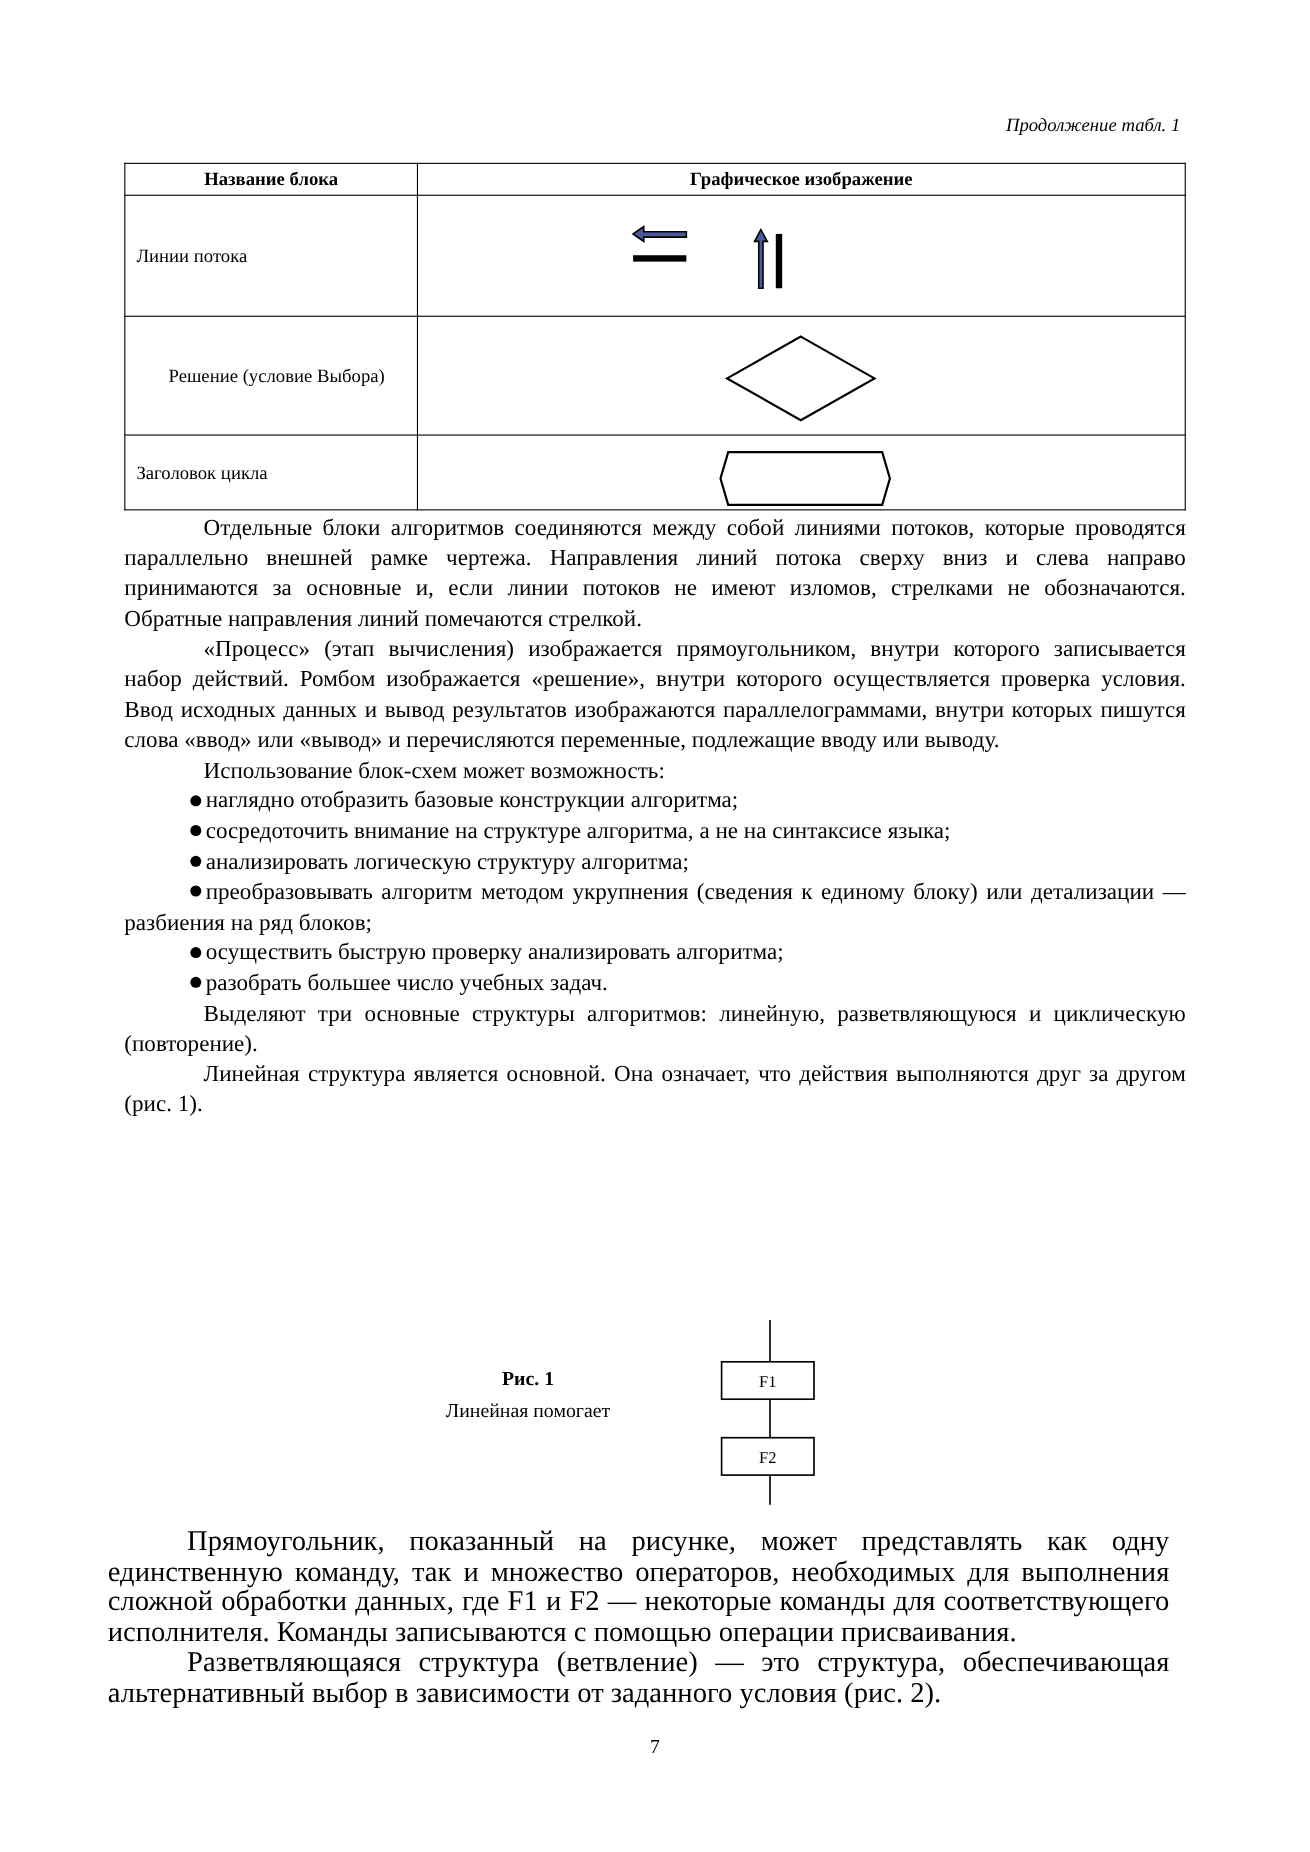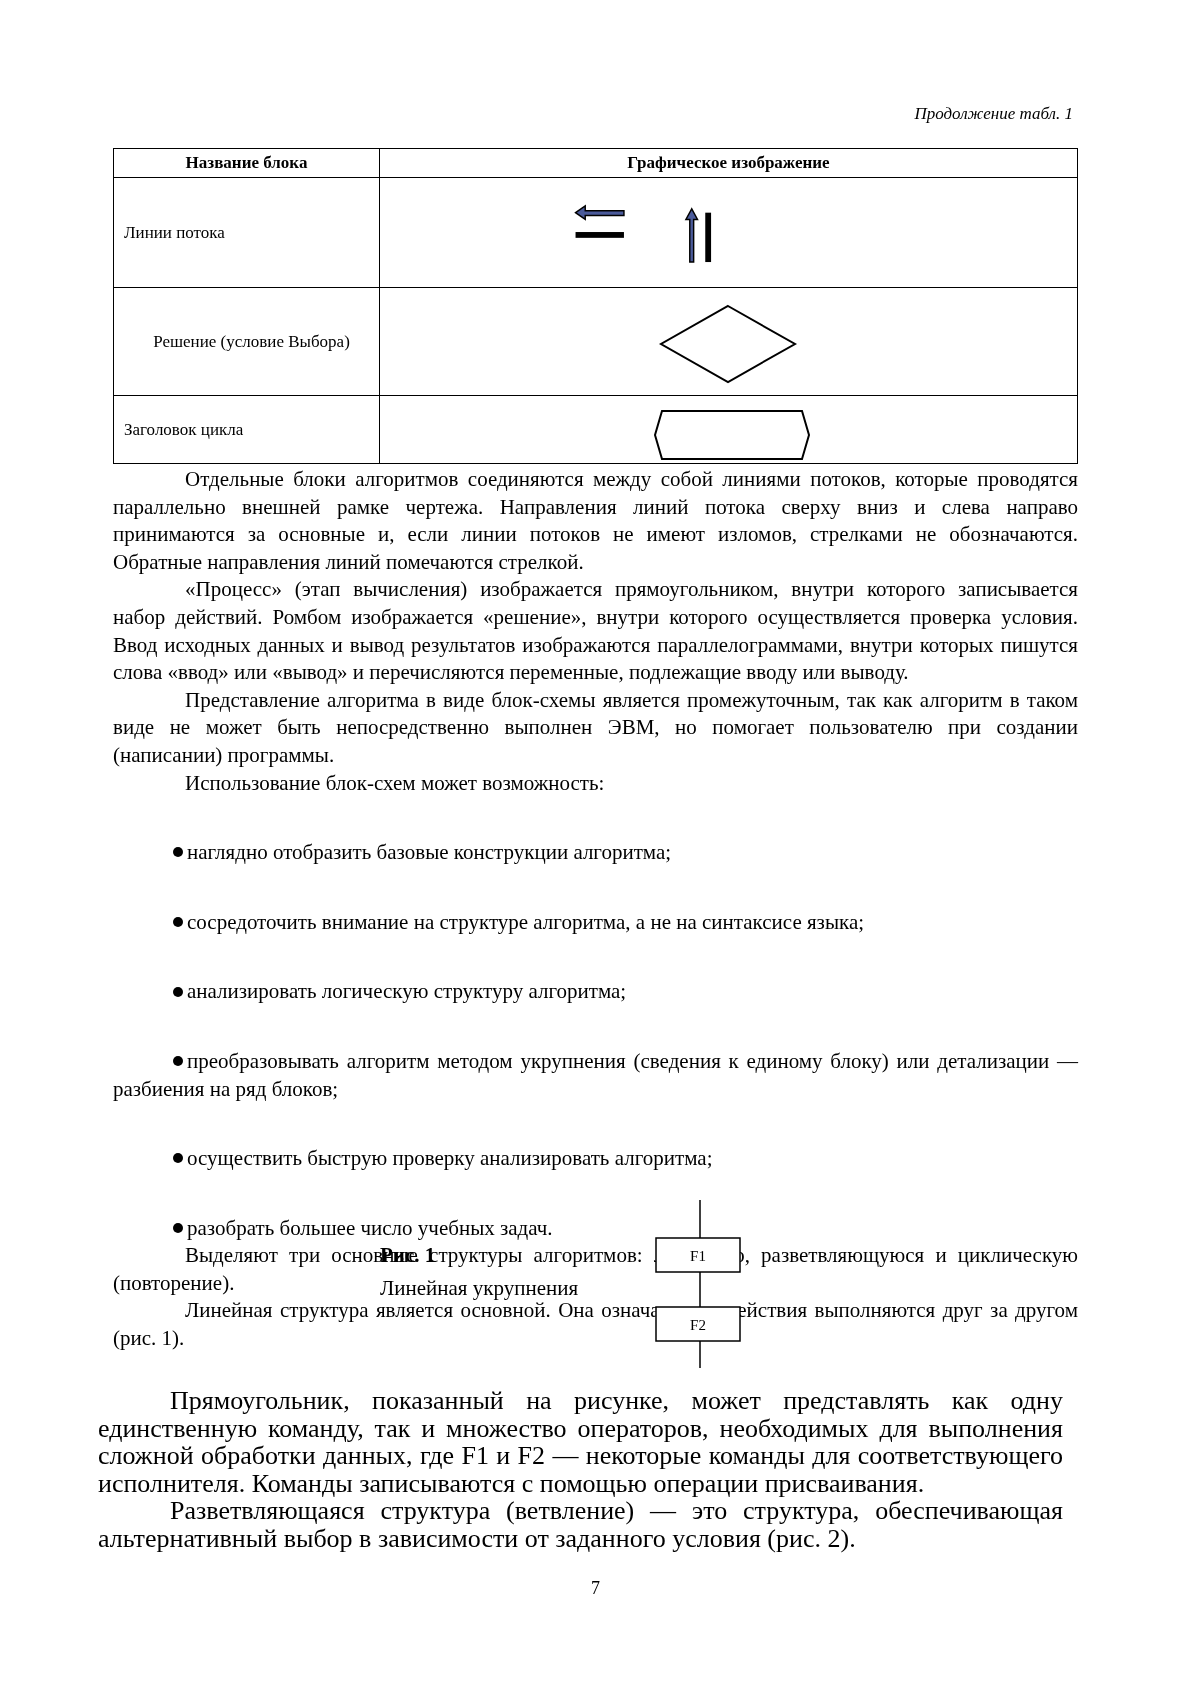--- a/index.html
+++ b/index.html
@@ -8,25 +8,25 @@
   .continuation { position: absolute; top: 104px; right: 118px; font-style: italic; font-size: 17px; }
   table.blocks { position: absolute; left: 113px; top: 148px; width: 965px; border-collapse: collapse; }
   table.blocks th, table.blocks td { border: 1.5px solid #000; padding: 0; }
   table.blocks th { height: 28px; font-size: 17px; font-weight: bold; text-align: center; }
   table.blocks td.name { width: 255px; font-size: 17px; padding-left: 10px; vertical-align: middle; }
   table.blocks td.graphic { text-align: center; vertical-align: middle; }
   .r1 { height: 110px; } .r2 { height: 108px; text-align: center; } .r3 { height: 68px; }
   .body-text { position: absolute; left: 113px; top: 466px; width: 965px; font-size: 21px; line-height: 27.6px; }
   .body-text p { margin: 0; text-align: justify; text-indent: 72px; }
   .body-text ul { list-style: none; margin: 0; padding: 0; }
-  .body-text li { text-indent: 60px; text-align: justify; margin-top: 42px; }
+  .body-text li { text-indent: 60px; text-align: justify; }
   .bullet { display: inline-block; width: 10px; height: 10px; border-radius: 50%; background: #000;
             margin-right: 4px; vertical-align: middle; text-indent: 0; position: relative; top: -2px; }
   .figure { position: absolute; left: 0; top: 1188px; width: 1191px; height: 180px; }
-  .fig-caption { position: absolute; left: 380px; top: 55px; width: 200px; text-align: left; font-size: 21px; }
+  .fig-caption { position: absolute; left: 380px; top: 55px; width: 200px; text-align: center; font-size: 18px; }
   .fig-caption .num { font-weight: bold; }
   .fig-caption .title { margin-top: 8px; }
   .body-text2 { position: absolute; left: 98px; top: 1387px; width: 965px; font-size: 26px; line-height: 27.6px; }
   .body-text2 p { margin: 0; text-align: justify; text-indent: 72px; }
   .page-number { position: absolute; top: 1578px; left: 0; width: 1191px; text-align: center; font-size: 18px; }
 </style>
 </head>
 <body>
 
 <div class="continuation">Продолжение табл. 1</div>
@@ -69,38 +69,37 @@
           <polygon points="256,14 396,14 403,38 396,62 256,62 249,38" fill="#fff" stroke="#000" stroke-width="2"></polygon>
         </svg>
       </td>
     </tr>
   </tbody>
 </table>
 
 <div class="body-text">
   <p>Отдельные блоки алгоритмов соединяются между собой линиями потоков, которые проводятся параллельно внешней рамке чертежа. Направления линий потока сверху вниз и слева направо принимаются за основные и, если линии потоков не имеют изломов, стрелками не обозначаются. Обратные направления линий помечаются стрелкой.</p>
   <p>«Процесс» (этап вычисления) изображается прямоугольником, внутри которого записывается набор действий. Ромбом изображается «решение», внутри которого осуществляется проверка условия. Ввод исходных данных и вывод результатов изображаются параллелограммами, внутри которых пишутся слова «ввод» или «вывод» и перечисляются переменные, подлежащие вводу или выводу.</p>
-  <p>Представление алгоритма в виде блок-схемы является промежуточным, так как алгоритм в таком виде не может быть непосредственно выполнен ЭВМ, но помогает пользователю при создании (написании) программы.</p>
   <p>Использование блок-схем может возможность:</p>
   <ul>
     <li><span class="bullet"></span><span>наглядно отобразить базовые конструкции алгоритма;</span></li>
     <li><span class="bullet"></span><span>сосредоточить внимание на структуре алгоритма, а не на синтаксисе языка;</span></li>
     <li><span class="bullet"></span><span>анализировать логическую структуру алгоритма;</span></li>
     <li><span class="bullet"></span><span>преобразовывать алгоритм методом укрупнения (сведения к единому блоку) или детализации — разбиения на ряд блоков;</span></li>
     <li><span class="bullet"></span><span>осуществить быструю проверку анализировать алгоритма;</span></li>
     <li><span class="bullet"></span><span>разобрать большее число учебных задач.</span></li>
   </ul>
   <p>Выделяют три основные структуры алгоритмов: линейную, разветвляющуюся и циклическую (повторение).</p>
   <p>Линейная структура является основной. Она означает, что действия выполняются друг за другом (рис. 1).</p>
 </div>
 
 <div class="figure">
   <div class="fig-caption">
     <div class="num">Рис. 1</div>
-    <div class="title">Линейная укрупнения</div>
+    <div class="title">Линейная помогает</div>
   </div>
   <svg width="1191" height="180" style="position:absolute;left:0;top:0">
     <line x1="700" y1="12" x2="700" y2="50" stroke="#000" stroke-width="1.5"></line>
     <rect x="656" y="50" width="84" height="34" fill="#fff" stroke="#000" stroke-width="1.5"></rect>
     <text x="698" y="73" text-anchor="middle" font-family="Liberation Serif, serif" font-size="15">F1</text>
     <line x1="700" y1="84" x2="700" y2="119" stroke="#000" stroke-width="1.5"></line>
     <rect x="656" y="119" width="84" height="34" fill="#fff" stroke="#000" stroke-width="1.5"></rect>
     <text x="698" y="142" text-anchor="middle" font-family="Liberation Serif, serif" font-size="15">F2</text>
     <line x1="700" y1="153" x2="700" y2="182" stroke="#000" stroke-width="1.5"></line>
   </svg>

